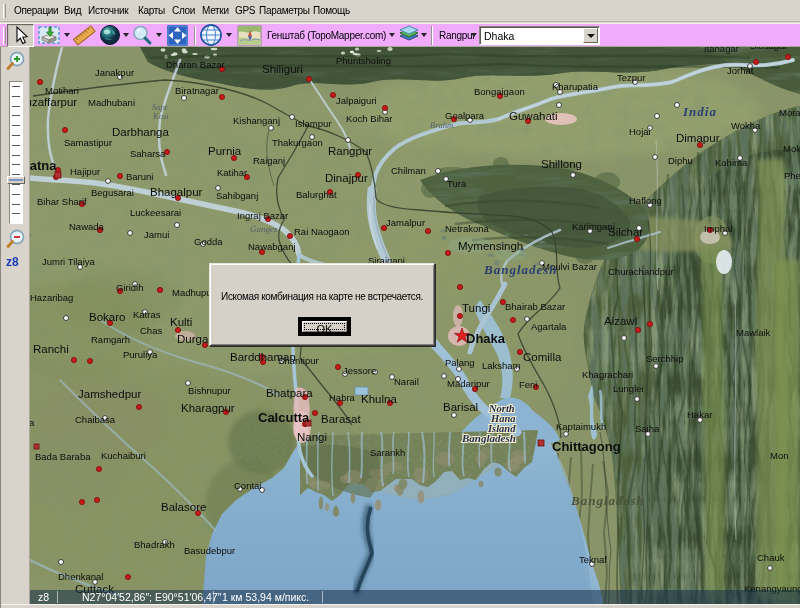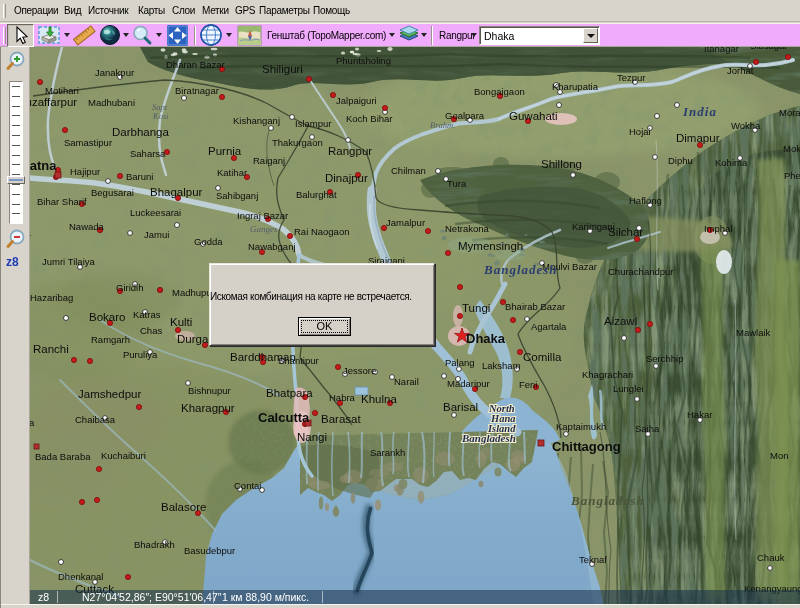--- a/index.html
+++ b/index.html
@@ -24,22 +24,22 @@
 #z8{position:absolute;left:6px;top:208px;font-size:12px;font-weight:700;color:#1c3cb4}
 #map{position:absolute;left:30px;top:47px;width:770px;height:561px;overflow:hidden;background:#8a9666}
 #status{position:absolute;left:30px;top:590px;width:770px;height:14px;background:rgba(22,48,72,0.55);color:#fff;font-size:10.5px}
 #status .it{position:absolute;top:1px;white-space:pre}
 #status .sp{position:absolute;top:1px;width:1px;height:12px;background:rgba(255,255,255,0.55)}
 #bottomstrip{position:absolute;left:0;top:604px;width:800px;height:4px;background:#d8d4cb;border-top:1px solid #f6f4f0}
 #dialog{position:absolute;left:209px;top:263px;width:226px;height:83px;background:#d5d1c8;border:1px solid;border-color:#e8e5de #404040 #404040 #e8e5de;box-shadow:inset 1px 1px 0 #fff, inset -1px -1px 0 #87837a, 1px 1px 0 #2a2a2a}
 #dtitle{position:absolute;left:3px;top:3px;right:3px;height:18px;background:linear-gradient(90deg,#123082 0%,#3a69b4 55%,#9cc0e8 100%)}
 #dtitle span{position:absolute;left:4px;top:3px;color:#fff;font-size:10.5px;letter-spacing:-0.2px;font-weight:700}
 #dclose{position:absolute;right:2px;top:1px;width:14px;height:13px;background:#d5d1c8;border:1px solid;border-color:#fff #585850 #585850 #fff;color:#000;font-size:8.5px;font-weight:700;text-align:center;line-height:12px}
-#dmsg{position:absolute;left:0;right:0;top:27px;text-align:left;font-size:10px;letter-spacing:-0.35px;white-space:nowrap;color:#000}
-#okbtn{position:absolute;left:88px;top:53px;width:53px;height:19px;background:#d5d1c8;border:1px solid #000000;box-shadow:inset 1px 1px 0 #fff, inset -1px -1px 0 #87837a}
+#dmsg{position:absolute;left:0;right:0;top:27px;text-align:center;font-size:10px;letter-spacing:-0.35px;white-space:nowrap;color:#000}
+#okbtn{position:absolute;left:88px;top:53px;width:53px;height:19px;background:#d5d1c8;border:4px solid #000000;box-shadow:inset 1px 1px 0 #fff, inset -1px -1px 0 #87837a}
 #okbtn .foc{position:absolute;left:2px;top:2px;right:2px;bottom:2px;border:1px dotted #000}
 #okbtn .t{position:absolute;left:0;right:0;top:2px;text-align:center;font-size:11px;color:#000}
 #ledge{position:absolute;left:0;top:47px;width:1px;height:561px;background:#8a867e}
 </style></head><body>
 <div id="app">
 <div id="menubar">
       <div class="grip"></div>
 <span style="left:14px">Операции</span>
 <span style="left:64px">Вид</span>
 <span style="left:88px">Источник</span>
@@ -666,21 +666,21 @@
         <path d="M9,9 H15" stroke="#d02020" stroke-width="1.8"></path>
         <path d="M7.5,13.5 L3,18.5" stroke="#c08030" stroke-width="3" stroke-linecap="round"></path>
       </svg>
 <div id="z8">z8</div>
 </div>
 <div id="status">
 <span class="it" style="left:8px">z8</span>
 <div class="sp" style="left:27px"></div>
 <span class="it" style="left:52px">N27°04′52,86″; E90°51′06,47″</span>
 <div class="sp" style="left:183px"></div>
-<span class="it" style="left:192px">1 км 88,90 м/пикс.</span>
+<span class="it" style="left:192px">1 км 53,94 м/пикс.</span>
 <div class="sp" style="left:292px"></div>
 </div>
 <div id="bottomstrip"></div>
 <div id="dialog">
 <div id="dmsg">Искомая комбинация на карте не встречается.</div>
 <div id="okbtn">
         <div class="foc"></div>
         <div class="t">OK</div>
       </div>
 </div>

